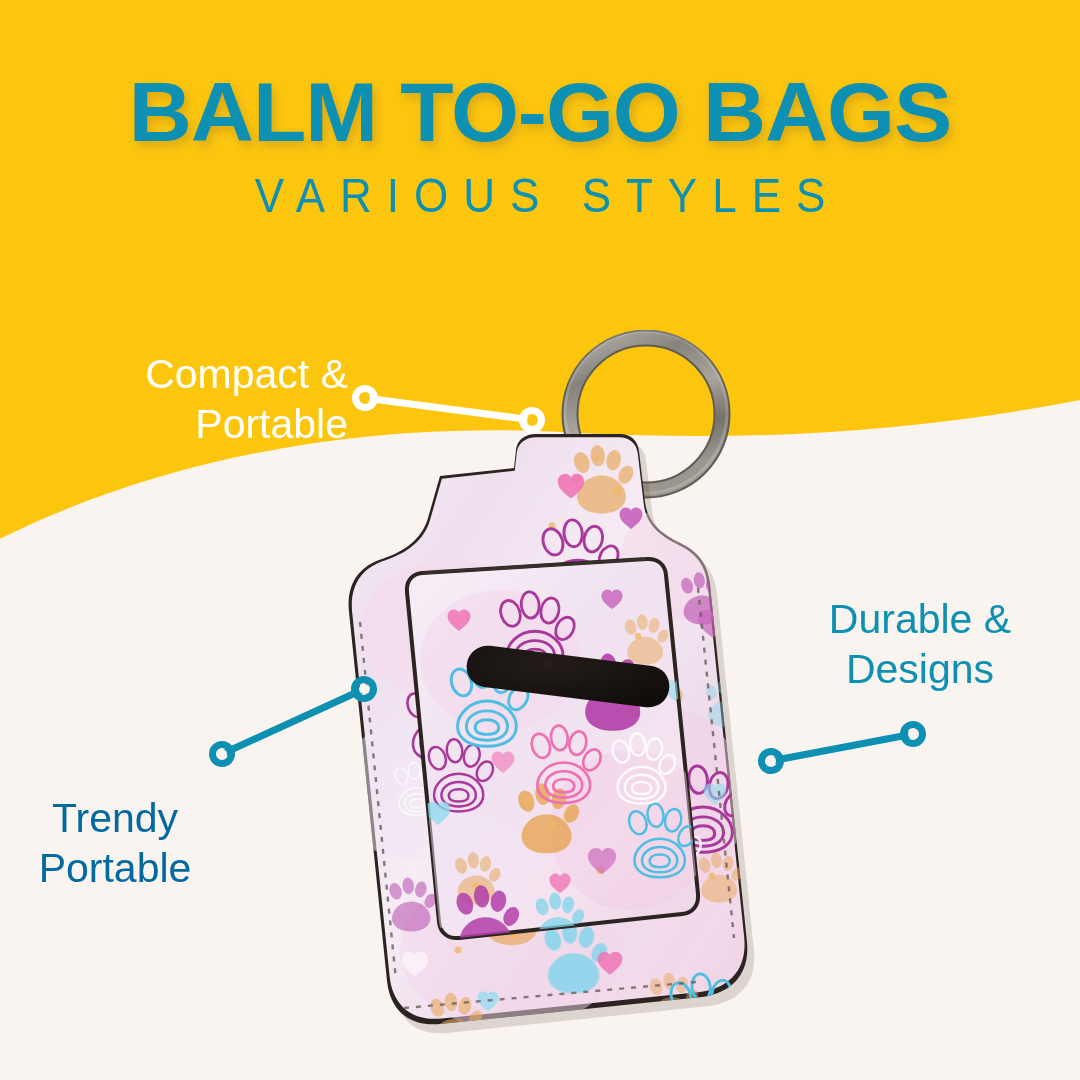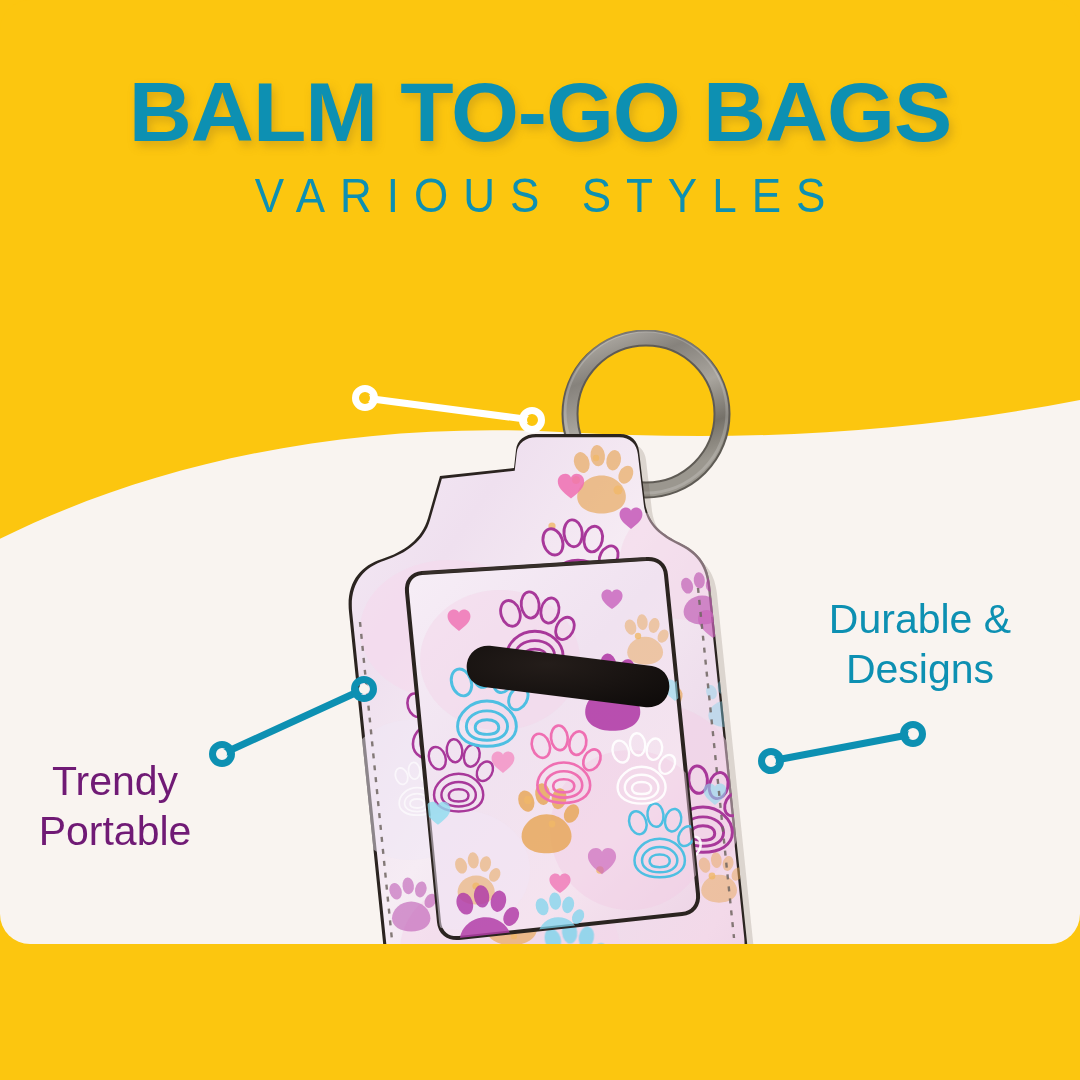--- a/index.html
+++ b/index.html
@@ -2,21 +2,21 @@
 <html><head>
 <meta charset="utf-8">
 <style>
   html,body{margin:0;padding:0;}
   body{
     width:1080px;height:1080px;overflow:hidden;
     font-family:"Liberation Sans", sans-serif;
     background:#fcc60f;
     position:relative;
   }
-  #stage{position:absolute;inset:0;width:1080px;height:944px;overflow:hidden;border-radius:30px;}
+  #stage{position:absolute;inset:0;width:1080px;height:1080px;overflow:hidden;}
 
   
   .bg-yellow{position:absolute;inset:0;background:#fcc60f;}
   .bg-cream-svg{position:absolute;inset:0;}
 
   
   .title-block{position:absolute;left:0;top:68px;width:1080px;text-align:center;}
   .main-title{
     display:block;
     font-family:"Liberation Sans", sans-serif;
@@ -45,22 +45,22 @@
 
   
   .callout{position:absolute;font-family:"Liberation Sans", sans-serif;font-weight:normal;}
   .callout .ln{display:block;white-space:nowrap;}
 
   #callout-compact{
     left:0px;top:349px;width:348px;text-align:right;
     color:#ffffff;font-size:41px;line-height:50px;
   }
   #callout-trendy{
-    left:0px;top:756px;width:230px;text-align:center;
-    color:#701a75;font-size:41px;line-height:50px;
+    left:0px;top:793px;width:230px;text-align:center;
+    color:#0369a1;font-size:41px;line-height:50px;
   }
   #callout-durable{
     left:801px;top:594px;width:238px;text-align:center;
     color:#0d90b2;font-size:41px;line-height:50px;
   }
 
   
   .connectors{position:absolute;inset:0;pointer-events:none;}
 
   
@@ -359,20 +359,24 @@
 
     <g>
       <line x1="771" y1="761" x2="913" y2="734" stroke="#0d90b2" stroke-width="7" stroke-linecap="round"></line>
       <circle cx="771" cy="761" r="9.5" fill="none" stroke="#0d90b2" stroke-width="7"></circle>
       <circle cx="771" cy="761" r="5" fill="#f9f4f0"></circle>
       <circle cx="913" cy="734" r="9.5" fill="none" stroke="#0d90b2" stroke-width="7"></circle>
       <circle cx="913" cy="734" r="5" fill="#f9f4f0"></circle>
     </g>
   </svg>
 
+  <div class="callout" id="callout-compact">
+    <span class="ln">Compact &amp;</span>
+    <span class="ln">Portable</span>
+  </div>
 
   <div class="callout" id="callout-trendy">
     <span class="ln">Trendy</span>
     <span class="ln">Portable</span>
   </div>
 
   <div class="callout" id="callout-durable">
     <span class="ln">Durable &amp;</span>
     <span class="ln">Designs</span>
   </div>

